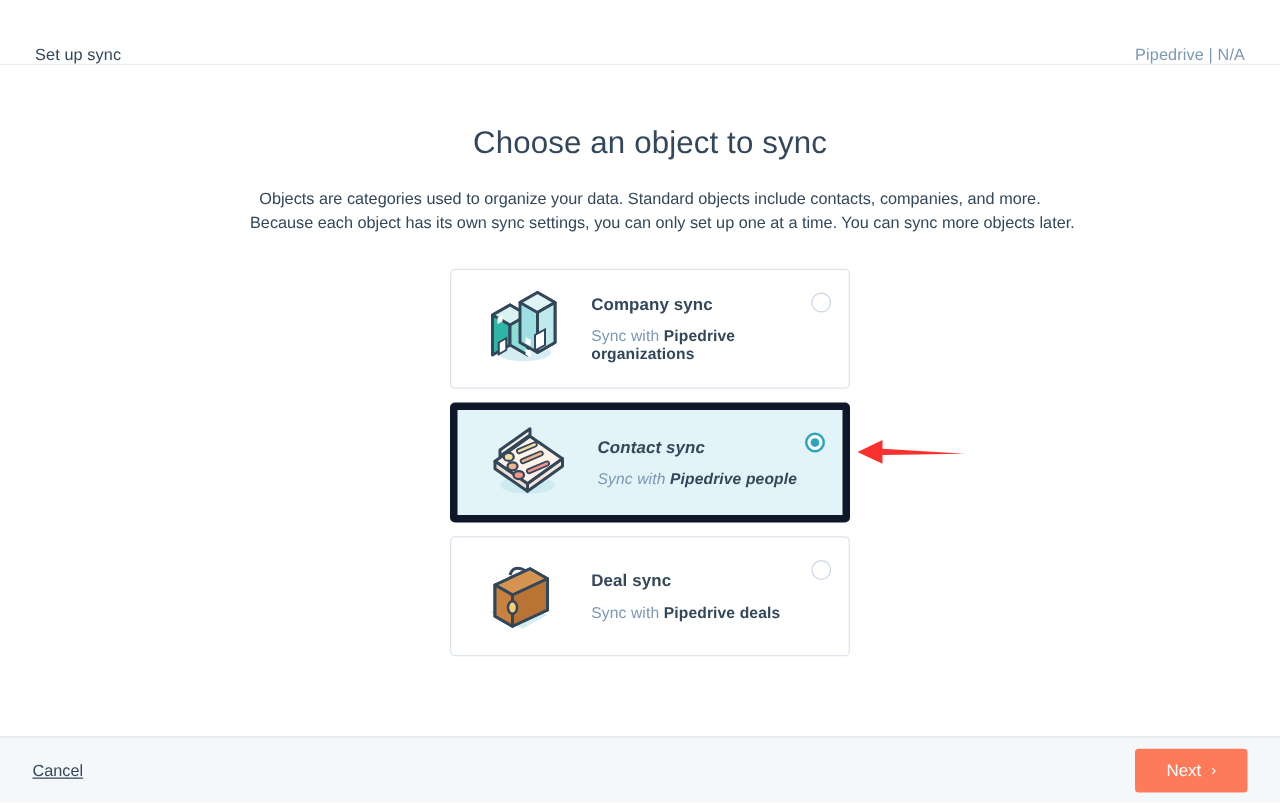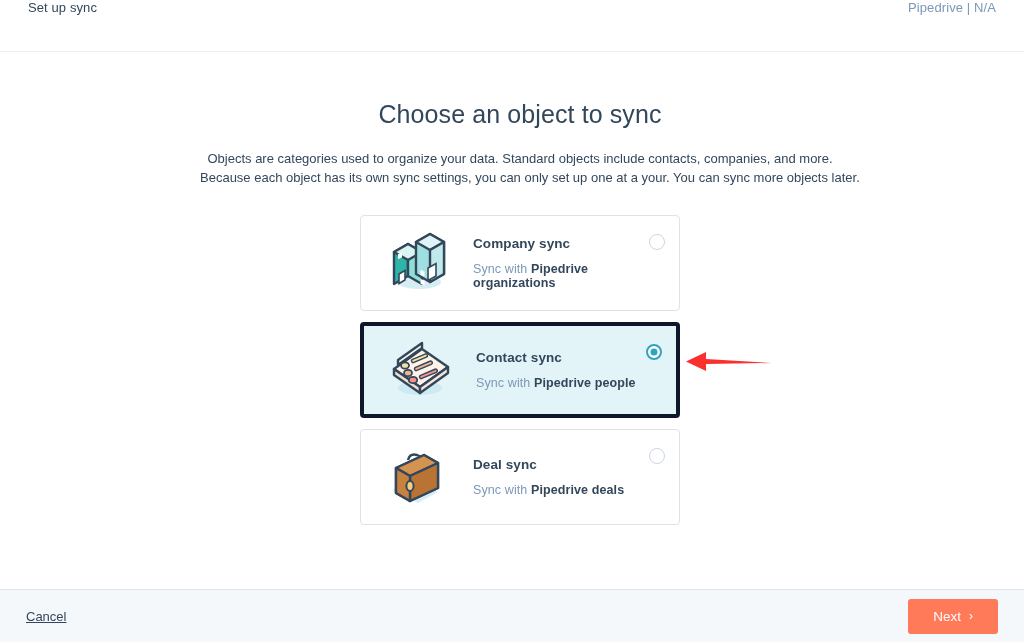--- a/index.html
+++ b/index.html
@@ -15,21 +15,21 @@
     overflow: hidden;
     position: relative;
   }
 
   
   .topbar {
     height: 52px;
     box-sizing: border-box;
     border-bottom: 1px solid #eaeef2;
     display: flex;
-    align-items: flex-start;
+    align-items: flex-end;
     justify-content: space-between;
     padding: 0 28px;
     background: #ffffff;
   }
   .topbar-title {
     font-size: 13px;
     color: #33475b;
     letter-spacing: .1px;
   }
   .topbar-right {
@@ -77,22 +77,23 @@
     border: 1px solid #dbe3eb;
     border-radius: 4px;
     background: #ffffff;
     display: flex;
     align-items: center;
     margin-bottom: 11px;
     padding: 0 14px 0 18px;
     cursor: pointer;
   }
   .card.selected {
-    border: 4px solid #0f172a;
+    border: 6px solid #0f172a;
     background: #e3f4f8;
+    font-style: italic;
   }
   .card-icon {
     width: 78px;
     flex: 0 0 78px;
     display: flex;
     align-items: center;
     justify-content: center;
   }
   .card-text {
     flex: 1 1 auto;
@@ -187,21 +188,21 @@
   <div class="topbar-title">Set up sync</div>
   <div class="topbar-right">Pipedrive | N/A</div>
 </div>
 
 <div class="main">
 
   <h1 class="page-title">Choose an object to sync</h1>
 
   <div class="subtitle">
     <div>Objects are categories used to organize your data. Standard objects include contacts, companies, and more.</div>
-    <div>Because each object has its own sync settings, you can only set up one at a your. You can sync more objects later.</div>
+    <div>Because each object has its own sync settings, you can only set up one at a time. You can sync more objects later.</div>
   </div>
 
   <div class="cards">
 
     <div class="card">
       <div class="card-icon">
         <svg width="64" height="62" viewBox="0 0 64 62">
           <ellipse cx="33" cy="50" rx="22" ry="7" fill="#d6eef3"></ellipse>
           <path d="M8 20 L22 12 L22 44 L8 52 Z" fill="#2fb5a8" stroke="#33475b" stroke-width="2.4" stroke-linejoin="round"></path>
           <path d="M22 12 L36 20 L36 52 L22 44 Z" fill="#8fded6" stroke="#33475b" stroke-width="2.4" stroke-linejoin="round"></path>

